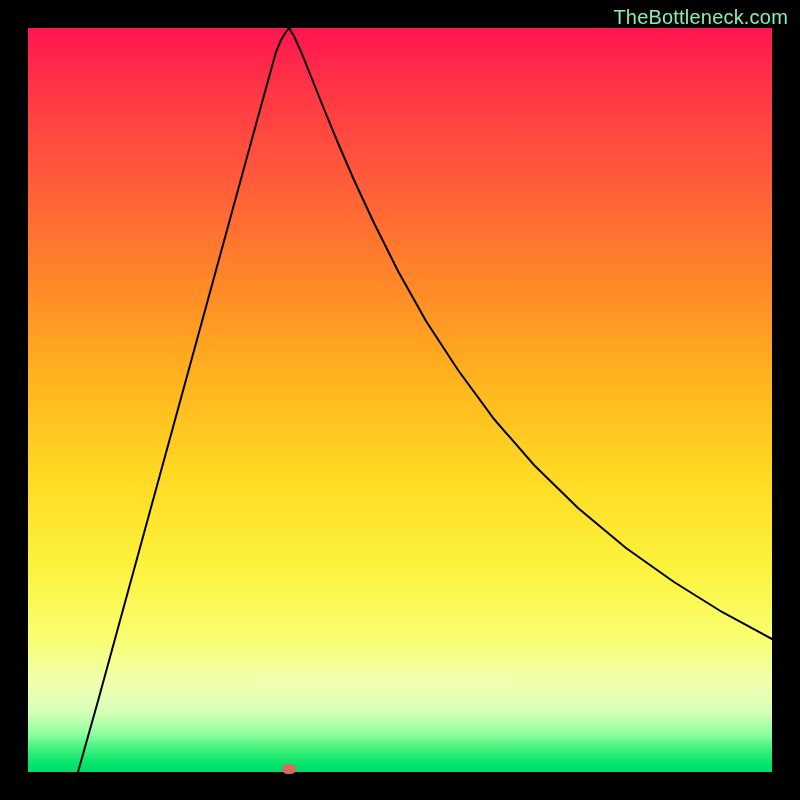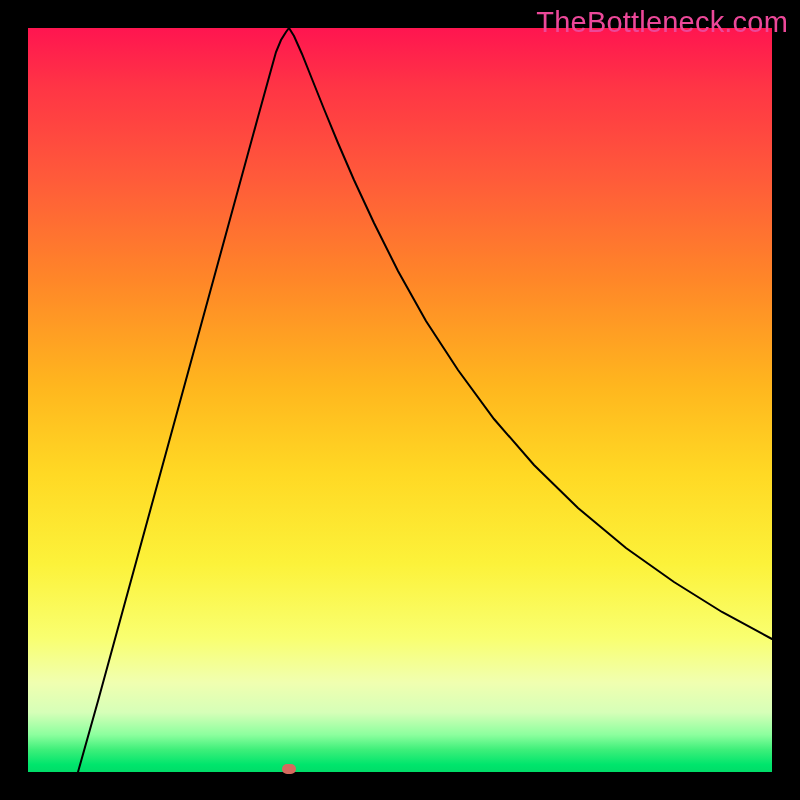--- a/index.html
+++ b/index.html
@@ -55,22 +55,22 @@
     width: 14px;
     height: 10px;
     border-radius: 5px;
     background: #d66a5e;
     transform: translate(-50%, -50%);
   }
   .watermark {
     position: absolute;
     top: 6px;
     right: 12px;
-    color: #ec4899;
-    font-size: 29px;
+    color: #86efac;
+    font-size: 20px;
     letter-spacing: 0.2px;
     user-select: none;
   }
 </style>
 </head>
 <body>
 
 <div class="frame">
   <div class="gradient"></div>
   <svg class="curve" viewBox="0 0 744 744" preserveAspectRatio="none">

